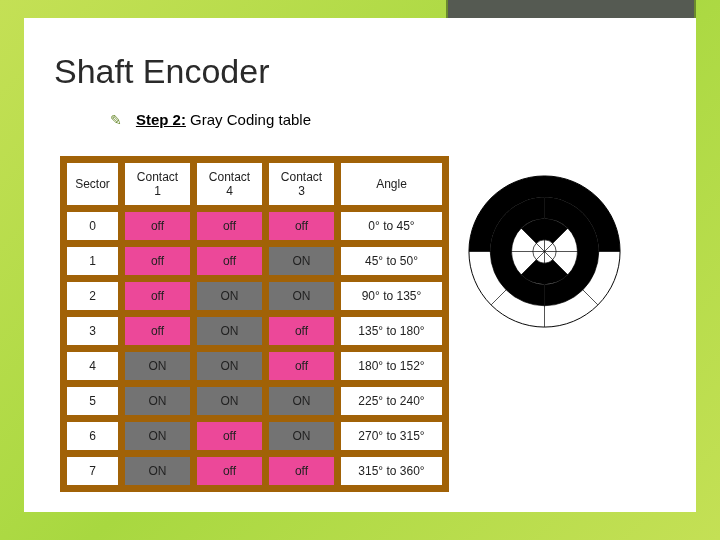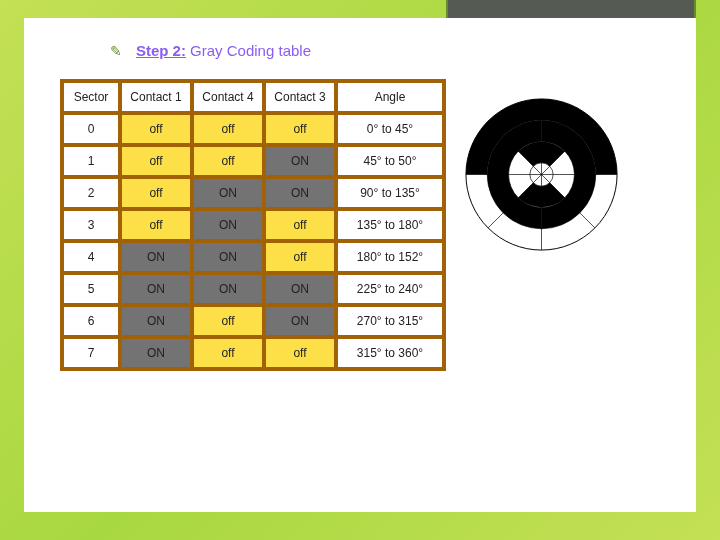--- a/index.html
+++ b/index.html
@@ -32,66 +32,67 @@
   }
   .title {
     font-size: 34px;
     font-weight: normal;
     color: #2a2a2a;
     margin-bottom: 20px;
     margin-top: 10px;
   }
   .bullet {
     font-size: 15px;
-    color: #8b5cf6;
+    color: #000000;
     margin-left: 56px;
-    margin-bottom: 20px;
+    margin-bottom: 28px;
   }
   .bullet::before {
     content: "✎";
     color: #6a8a2e;
     margin-right: 10px;
     font-size: 14px;
   }
   .bullet b { font-weight: bold; }
   .bullet u { text-decoration: underline; }
   .content-row {
     display: flex;
     align-items: flex-start;
     gap: 18px;
   }
   table {
     border-collapse: collapse;
     font-size: 12px;
     margin-left: 6px;
   }
   th, td {
-    border: 4px solid #a16207;
+    border: 7px solid #a16207;
     padding: 7px 8px;
     text-align: center;
     color: #222;
     font-weight: normal;
   }
   th { background: #fff; font-weight: normal; }
   .col-sector { width: 58px; }
   .col-contact { width: 72px; text-align: center; }
   .col-angle { width: 108px; text-align: center; }
-  td.off { background: #fde047; }
+  td.off { background: #ec4899; }
   td.on  { background: #737373; }
   .encoder-img {
     flex-shrink: 0;
     margin-top: 18px;
   }
 </style>
 </head>
 <body>
 
 <div class="top-bar"></div>
 
 <div class="slide">
+  <h1 class="title">Shaft Encoder</h1>
   <p class="bullet">
     <b><u>Step 2:</u></b><span> Gray Coding table</span>
   </p>
 
   <div class="content-row">
     <table>
       <thead>
         <tr>
           <th class="col-sector">Sector</th>
           <th class="col-contact">Contact 1</th>

